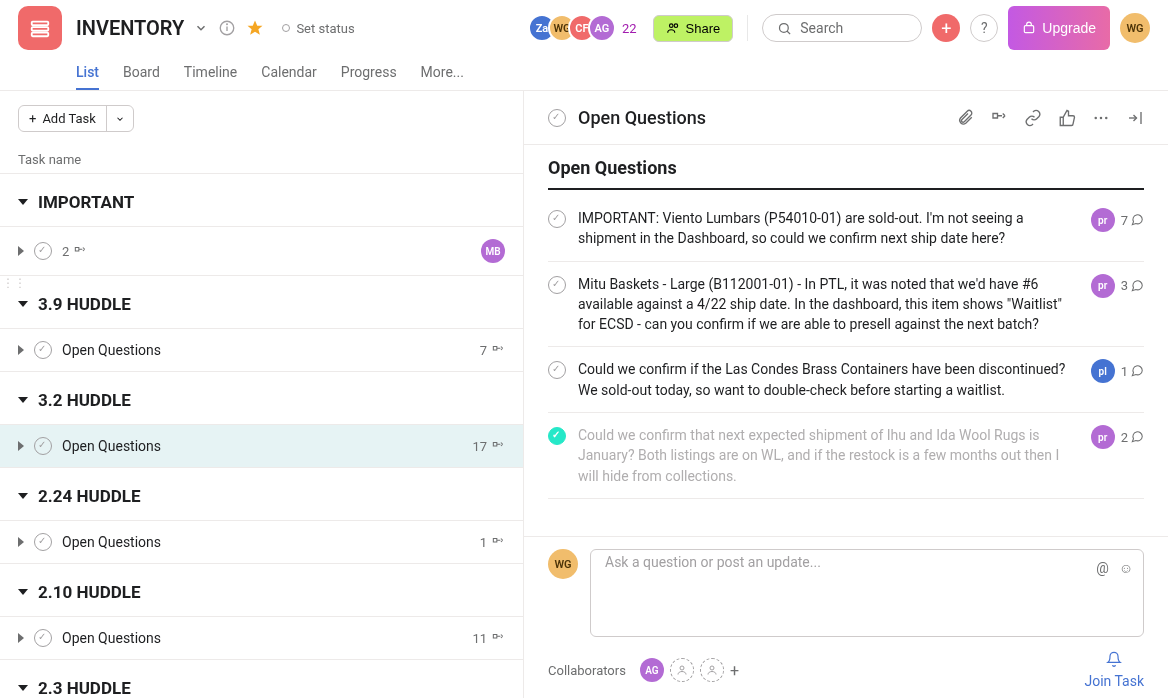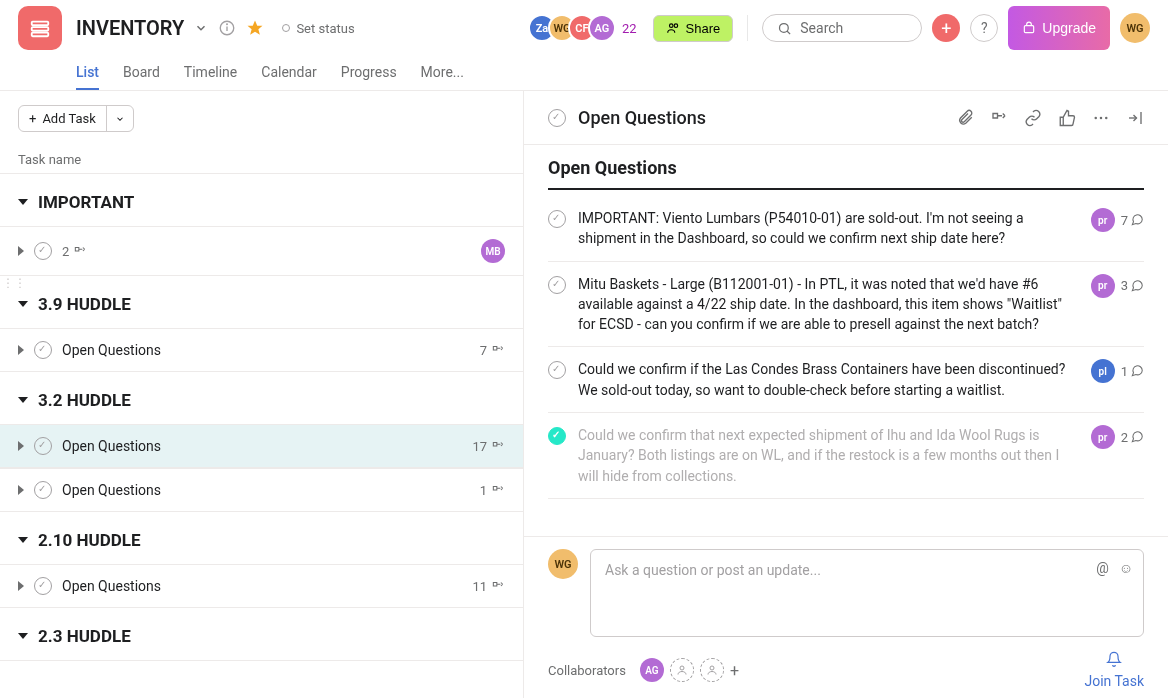--- a/index.html
+++ b/index.html
@@ -83,21 +83,21 @@
 .subtask.completed .subtask-text{ color:#b0aeaf;}
 .subtask-text { flex:1; font-size:14px; line-height:1.45;}
 .subtask-meta { display:flex; align-items:center; gap:6px;}
 .sub-av { width:24px; height:24px; border-radius:50%; display:flex; align-items:center; justify-content:center; font-size:10px; font-weight:600; color:#fff;}
 .av-pr { background:#b36bd4; }
 .av-pl { background:#4573d2; }
 .comment-count { color:#6d6e6f; font-size:13px; display:flex; align-items:center; gap:2px;}
 
 
 .comment-area { padding:12px 24px 4px; border-top:1px solid #edeae9; display:flex; gap:12px;}
-.comment-box { flex:1; border:1px solid #cfcbcb; border-radius:6px; min-height:88px; padding:12px 14px; color:#a2a0a2; font-size:14px; position:relative;}
+.comment-box { flex:1; border:1px solid #cfcbcb; border-radius:6px; min-height:88px; padding:4px 14px; color:#a2a0a2; font-size:14px; position:relative;}
 .comment-box-icons { position:absolute; right:10px; top:10px; display:flex; gap:10px; color:#6d6e6f;}
 
 
 .detail-footer { display:flex; align-items:center; padding:10px 24px 14px; gap:14px;}
 .collab-label { color:#6d6e6f; font-size:13px;}
 .collab-avatars { display:flex; gap:6px; align-items:center;}
 .dashed-av { width:24px; height:24px; border:1.5px dashed #a2a0a2; border-radius:50%; display:flex; align-items:center; justify-content:center; color:#a2a0a2; font-size:12px;}
 .plus-btn { color:#6d6e6f; font-size:16px; cursor:pointer;}
 .join-task { margin-left:auto; color:#4573d2; display:flex; align-items:center; gap:6px; cursor:pointer; font-size:14px;flex-direction:column;}
 
@@ -242,20 +242,24 @@
           <div class="task-row selected">
             <div class="caret-r"></div>
             <div class="check-circle"></div>
             <span class="task-name">Open Questions</span>
             <span class="sub-count">17 <svg width="14" height="14" viewBox="0 0 24 24" fill="none" stroke="currentColor" stroke-width="1.8">
                 <path d="M4 6h6v6H4z M10 9h6 M20 9l-3-3 M20 9l-3 3"></path>
               </svg></span>
           </div>
         </div>
         <div class="section section-wrap">
+          <div class="section-header">
+            <div class="caret"></div>
+            <span class="section-title">2.24 HUDDLE</span>
+          </div>
           <div class="task-row">
             <div class="caret-r"></div>
             <div class="check-circle"></div>
             <span class="task-name">Open Questions</span>
             <span class="sub-count">1 <svg width="14" height="14" viewBox="0 0 24 24" fill="none" stroke="currentColor" stroke-width="1.8">
                 <path d="M4 6h6v6H4z M10 9h6 M20 9l-3-3 M20 9l-3 3"></path>
               </svg></span>
           </div>
         </div>
         <div class="section section-wrap">

